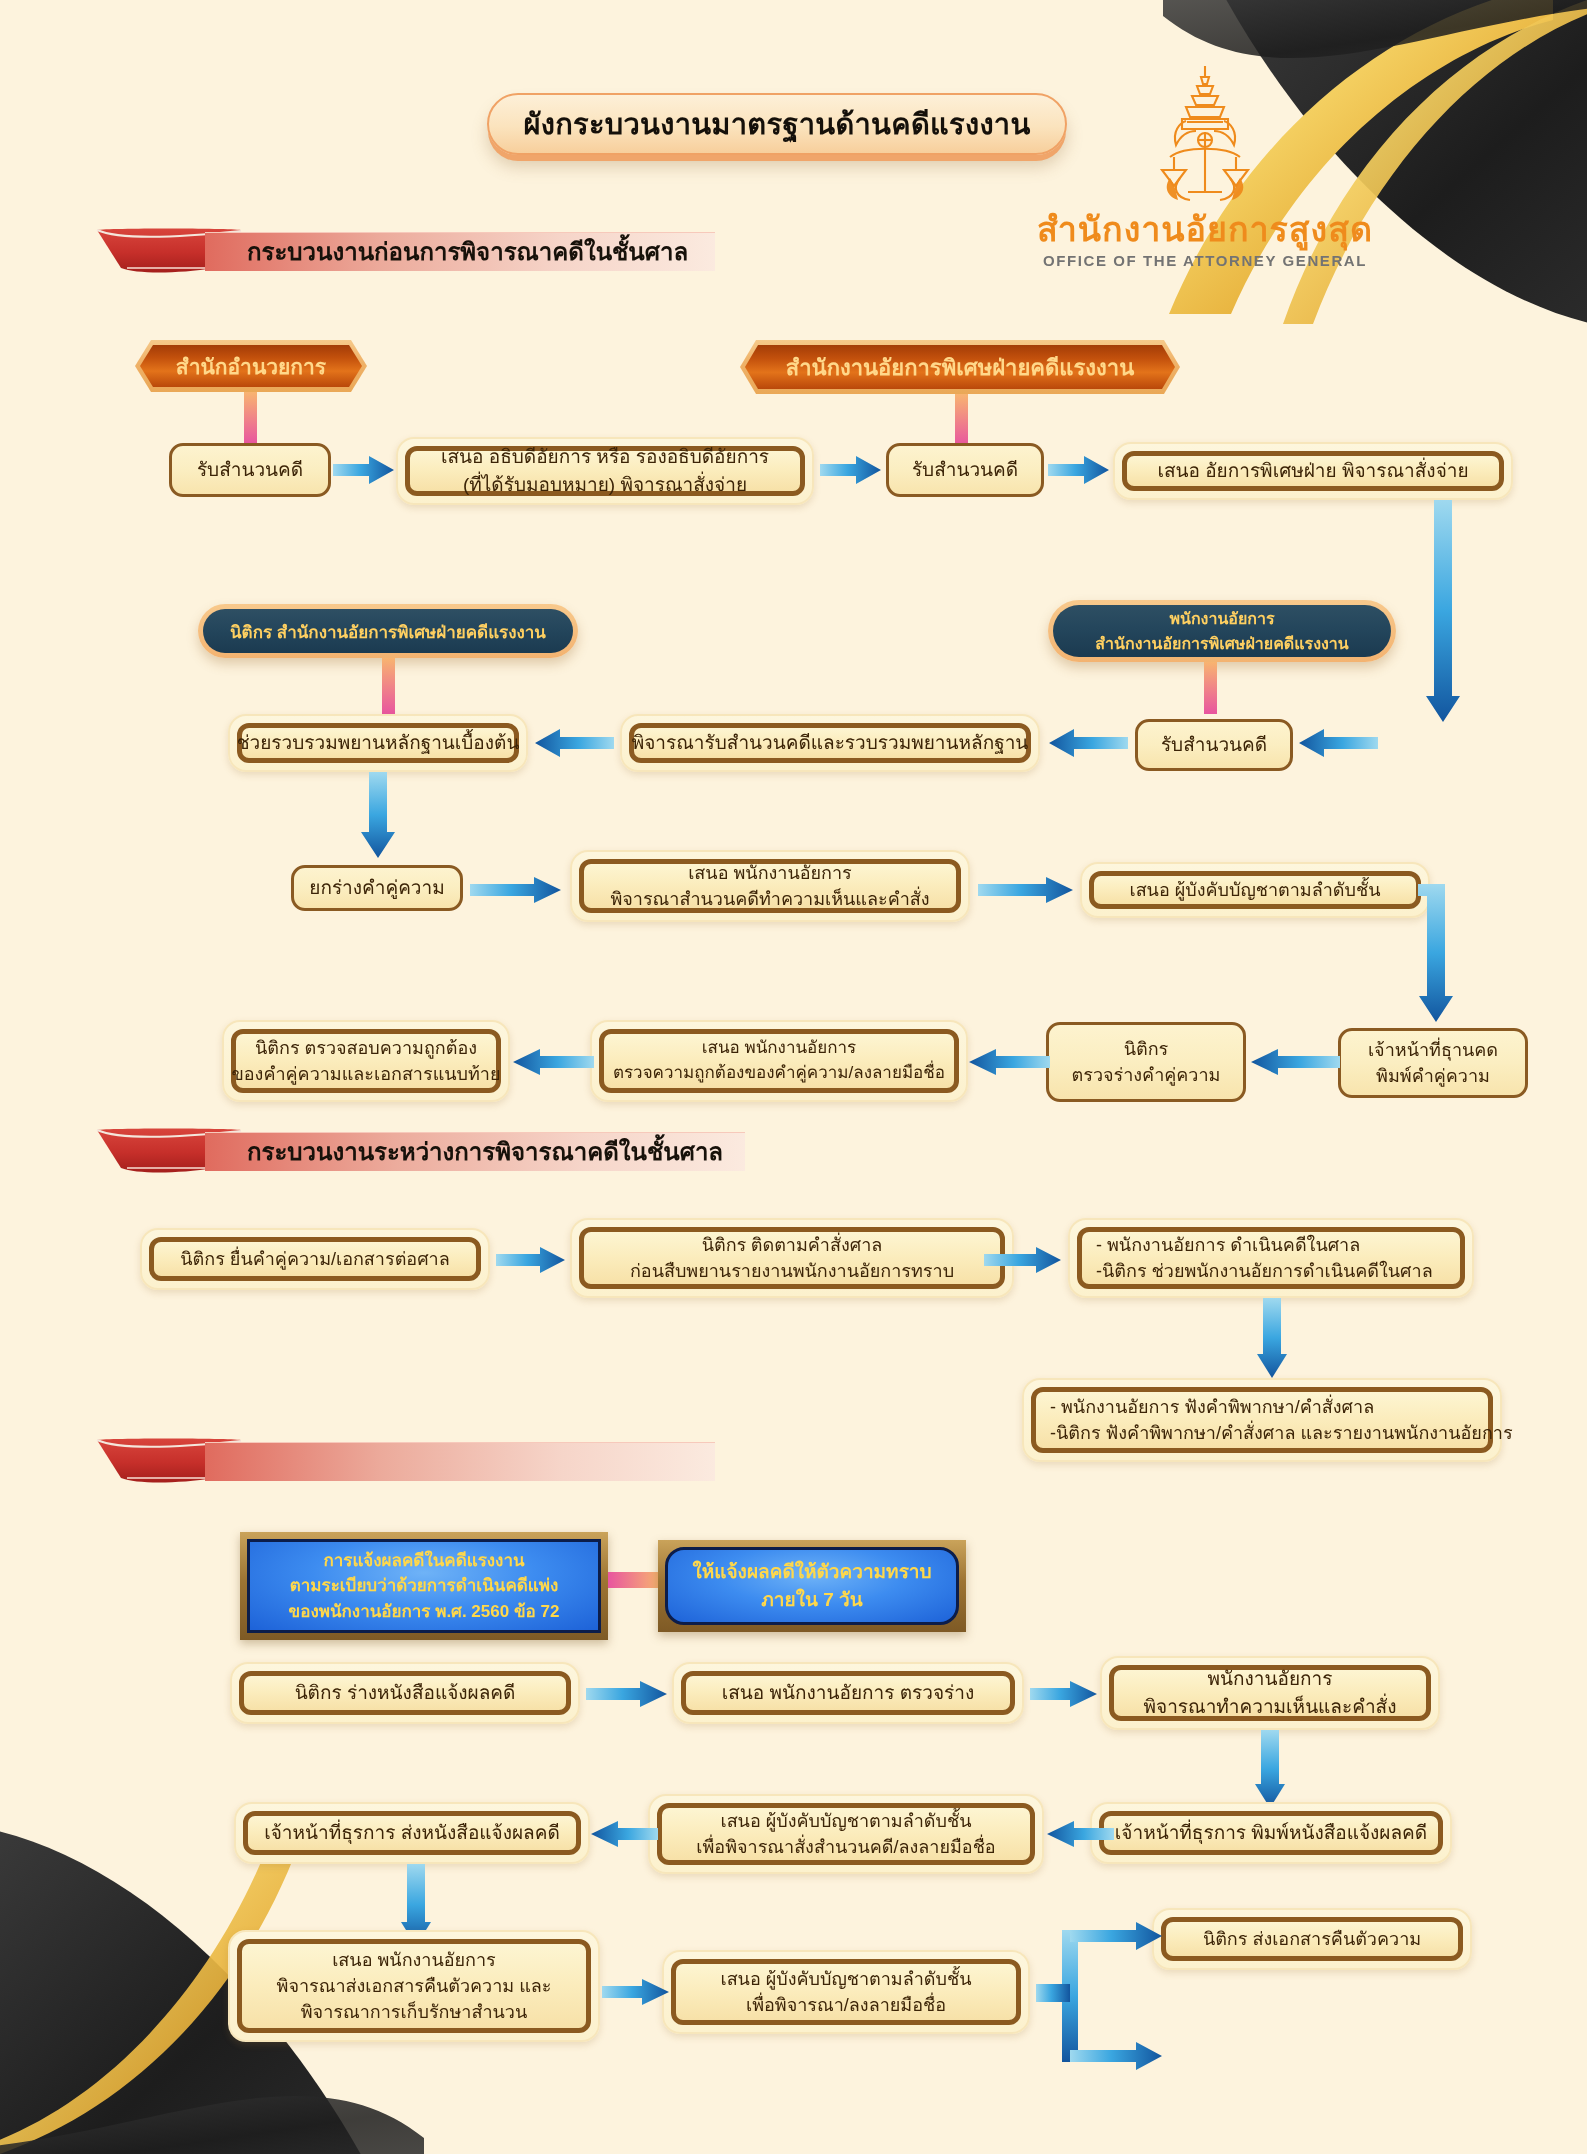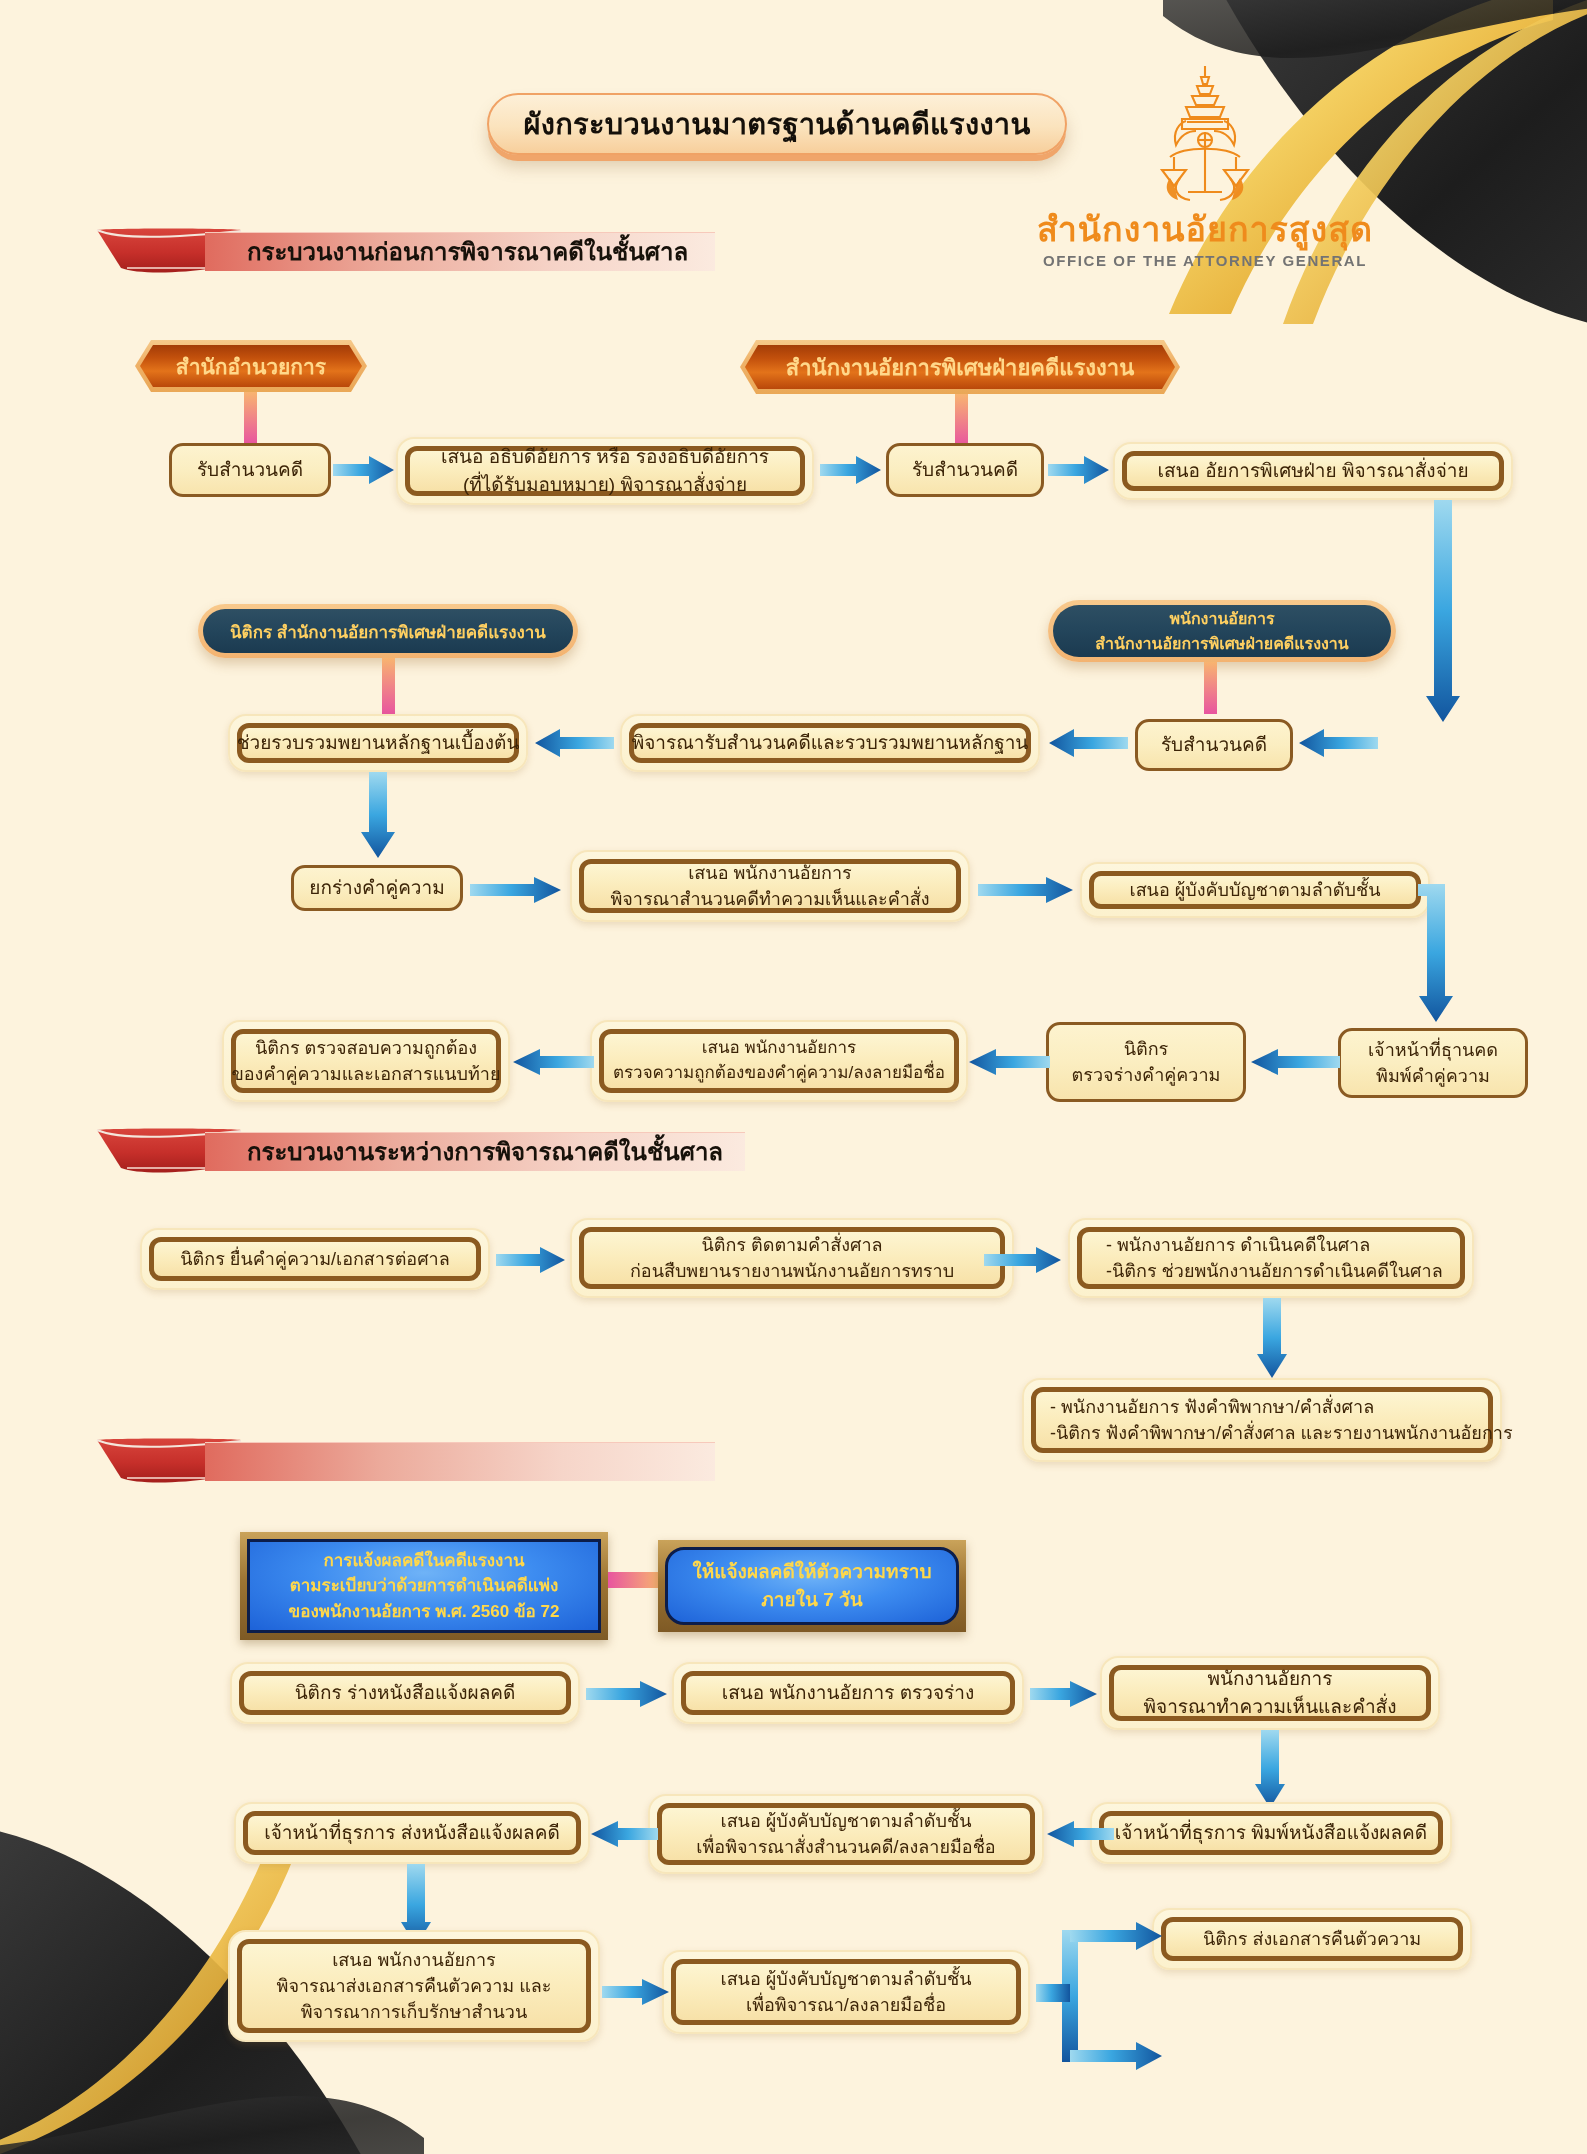--- a/index.html
+++ b/index.html
@@ -425,28 +425,28 @@
     </svg>
     <div class="bar" style="width:540px;"></div>
     <div class="btxt">กระบวนงานระหว่างการพิจารณาคดีในชั้นศาล</div>
   </div>
 
   <div class="node framed" style="left:140px;top:1228px;width:350px;height:62px;font-size:18px;">
     <div class="inner">
         <span class="ln">นิติกร ยื่นคำคู่ความ/เอกสารต่อศาล</span>
       </div>
   </div>
-  <div class="node framed" style="left:570px;top:1218px;width:444px;height:80px;font-size:18px;">
+  <div class="node framed" style="left:570px;top:1218px;width:444px;height:80px;font-size:18px;font-family:Liberation Serif, serif;">
     <div class="inner">
       <span class="ln">นิติกร ติดตามคำสั่งศาล</span>
       <span class="ln">ก่อนสืบพยานรายงานพนักงานอัยการทราบ</span>
     </div>
   </div>
   <div class="node framed" style="left:1068px;top:1218px;width:406px;height:80px;font-size:18px;align-items:flex-start;">
-    <div class="inner" style="align-items:flex-start;padding-left:24px;">
+    <div class="inner" style="align-items:flex-start;padding-left:14px;">
       <span class="ln" style="align-self:flex-start;">- พนักงานอัยการ ดำเนินคดีในศาล</span>
       <span class="ln" style="align-self:flex-start;">-นิติกร ช่วยพนักงานอัยการดำเนินคดีในศาล</span>
     </div>
   </div>
 
   <div class="arrow" style="left:496px;top:1246px;width:70px;height:28px;">
     <svg width="70" height="28" viewBox="0 0 70 28">
         <path d="M0,8 L44,8 L44,1 L69,14 L44,27 L44,20 L0,20 Z" fill="url(#ab)"></path>
       </svg>
   </div>

